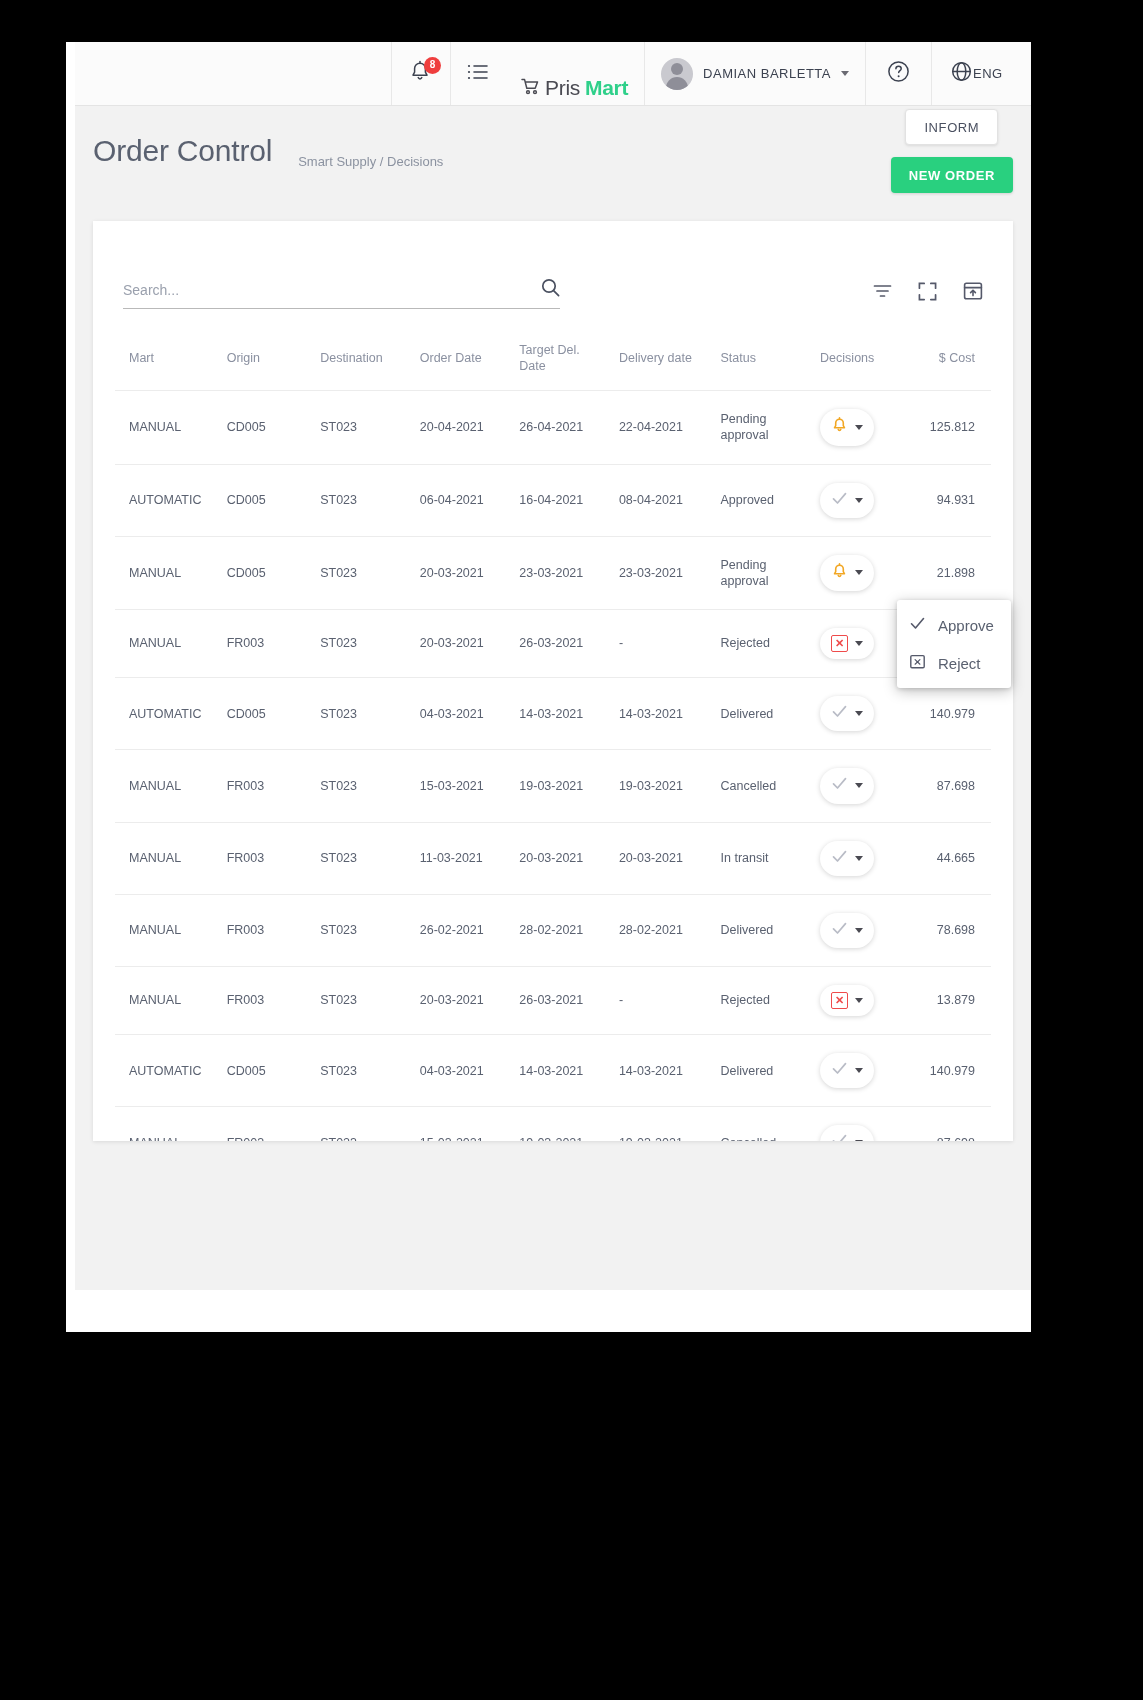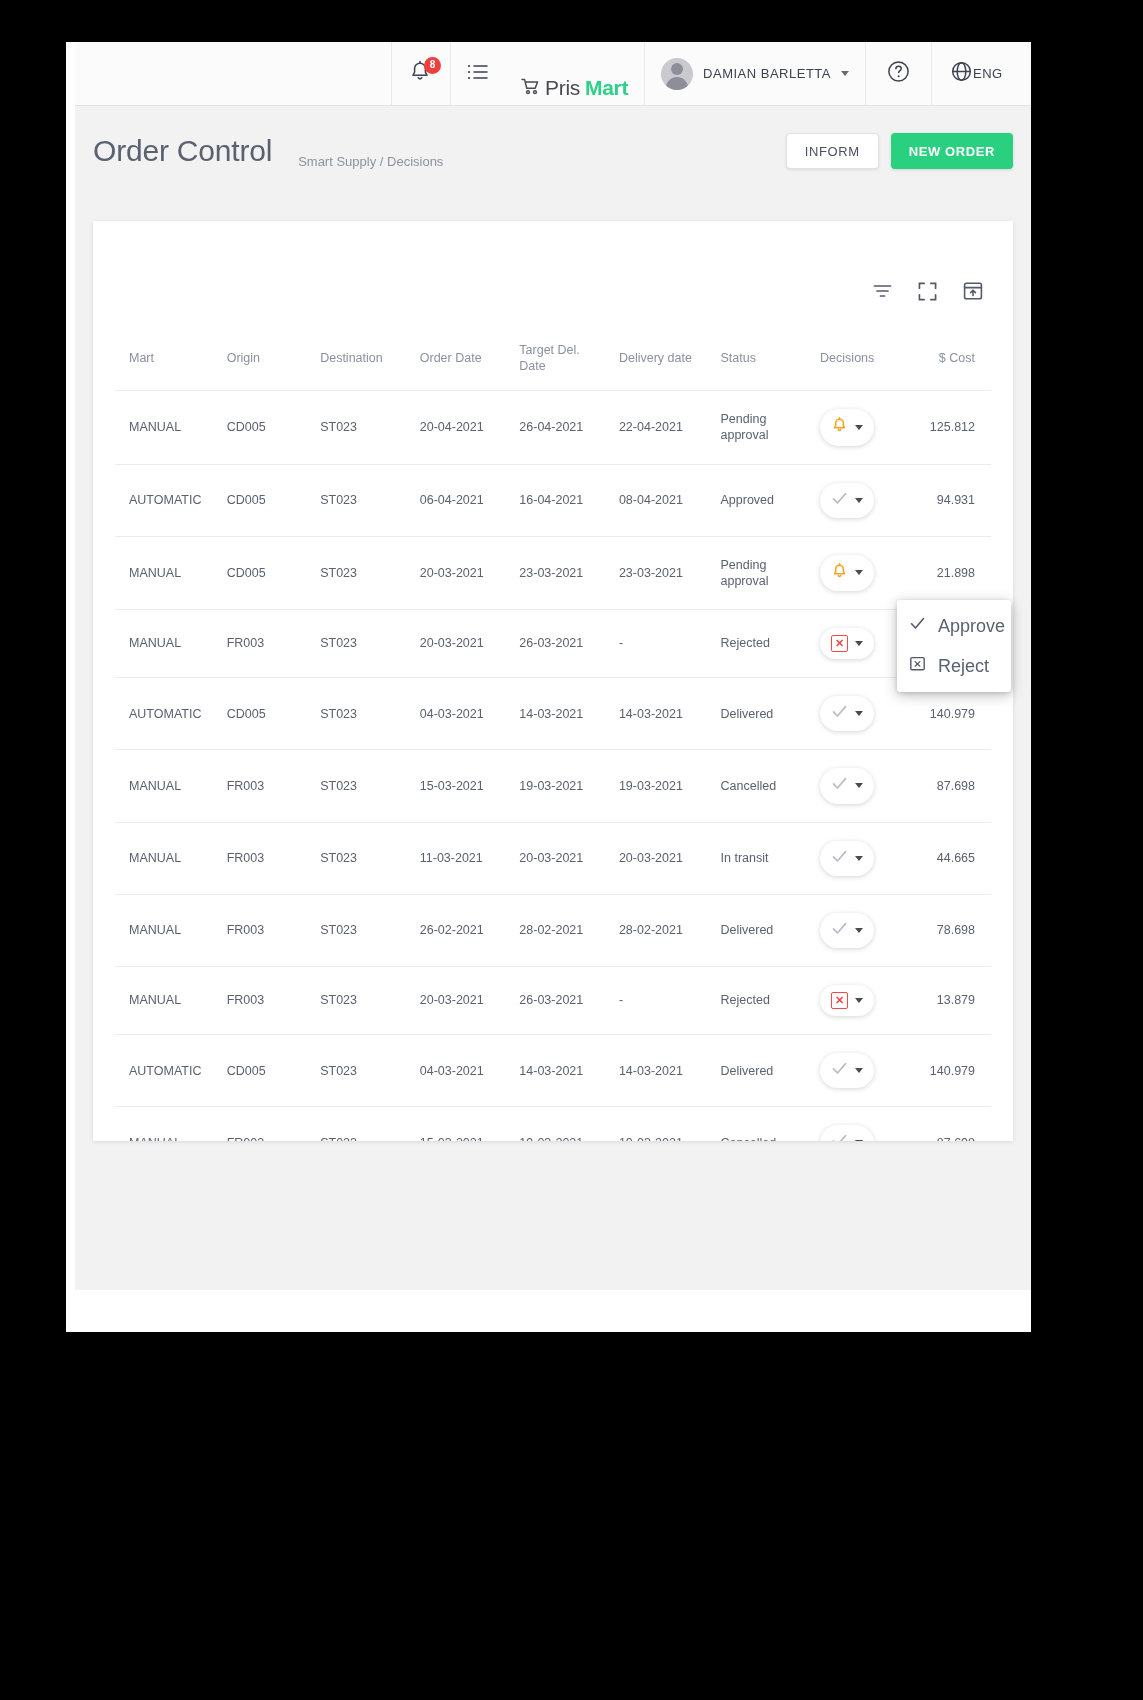--- a/index.html
+++ b/index.html
@@ -105,21 +105,21 @@
     display: flex; align-items: center;
     padding: 0 18px 0 18px;
   }
   #page-title {
     font-size: 30px; font-weight: 400; color: #5a6170;
     letter-spacing: -0.2px;
   }
   #breadcrumb {
     font-size: 13px; color: #8b92a0; margin-left: 26px; margin-top: 20px;
   }
-  .titlebar-actions { margin-left: auto; display: flex; align-items: center; gap: 12px; }
+  .titlebar-actions { margin-left: auto; display: flex; align-items: center; gap: 12px; flex-direction: column; }
   .btn {
     border-radius: 4px; font-size: 13px; letter-spacing: 0.6px;
     padding: 0 18px; height: 36px;
     display: flex; align-items: center; justify-content: center;
     cursor: pointer; white-space: nowrap;
   }
   .btn-light {
     background: #ffffff; color: #4a5060;
     border: 1px solid #e2e2e2;
     box-shadow: 0 1px 3px rgba(0,0,0,0.10);
@@ -223,21 +223,21 @@
     left: 822px; top: 404px;
     width: 114px;
     background: #ffffff;
     border-radius: 3px;
     box-shadow: 0 3px 14px rgba(0,0,0,0.26), 0 1px 4px rgba(0,0,0,0.14);
     z-index: 50;
     padding: 6px 0;
   }
   .menu-item {
     display: flex; align-items: center; gap: 12px;
-    padding: 9px 12px; font-size: 18px; color: #5a6170;
+    padding: 9px 12px; font-size: 15px; color: #5a6170;
     cursor: pointer;
   }
   .menu-item .mlabel { white-space: nowrap; }
 </style>
 </head>
 <body>
 
 <div id="left-gutter"></div>
 <div id="bottom-strip"></div>
 <div id="page-frame"></div>
@@ -318,20 +318,29 @@
     <span class="titlebar-actions">
       <span class="btn btn-light">INFORM</span>
       <span class="btn btn-primary">NEW ORDER</span>
     </span>
   </div>
 
   <div id="content-area">
     <div id="card">
 
       <div id="search-row">
+        <span class="search-field">
+          <input type="text" placeholder="Search..." style="">
+          <span style="margin-left:8px;">
+            <svg width="19" height="19" viewBox="0 0 19 19" fill="none" stroke="#4a5060" stroke-width="1.7" stroke-linecap="round">
+              <circle cx="8" cy="8" r="6.2"></circle>
+              <path d="M12.6 12.6l5 5"></path>
+            </svg>
+          </span>
+        </span>
 
         <span class="toolbar-icons">
           <span class="ticon">
             <svg width="19" height="16" viewBox="0 0 19 16" fill="none" stroke="#55596a" stroke-width="1.7" stroke-linecap="round">
               <path d="M1.5 3h16M4 8h11M7.5 13h4"></path>
             </svg>
           </span>
           <span class="ticon">
             <svg width="19" height="19" viewBox="0 0 20 20" fill="none" stroke="#55596a" stroke-width="1.8" stroke-linecap="round">
               <path d="M1.5 6.5v-5h5M13.5 1.5h5v5M18.5 13.5v5h-5M6.5 18.5h-5v-5"></path>

